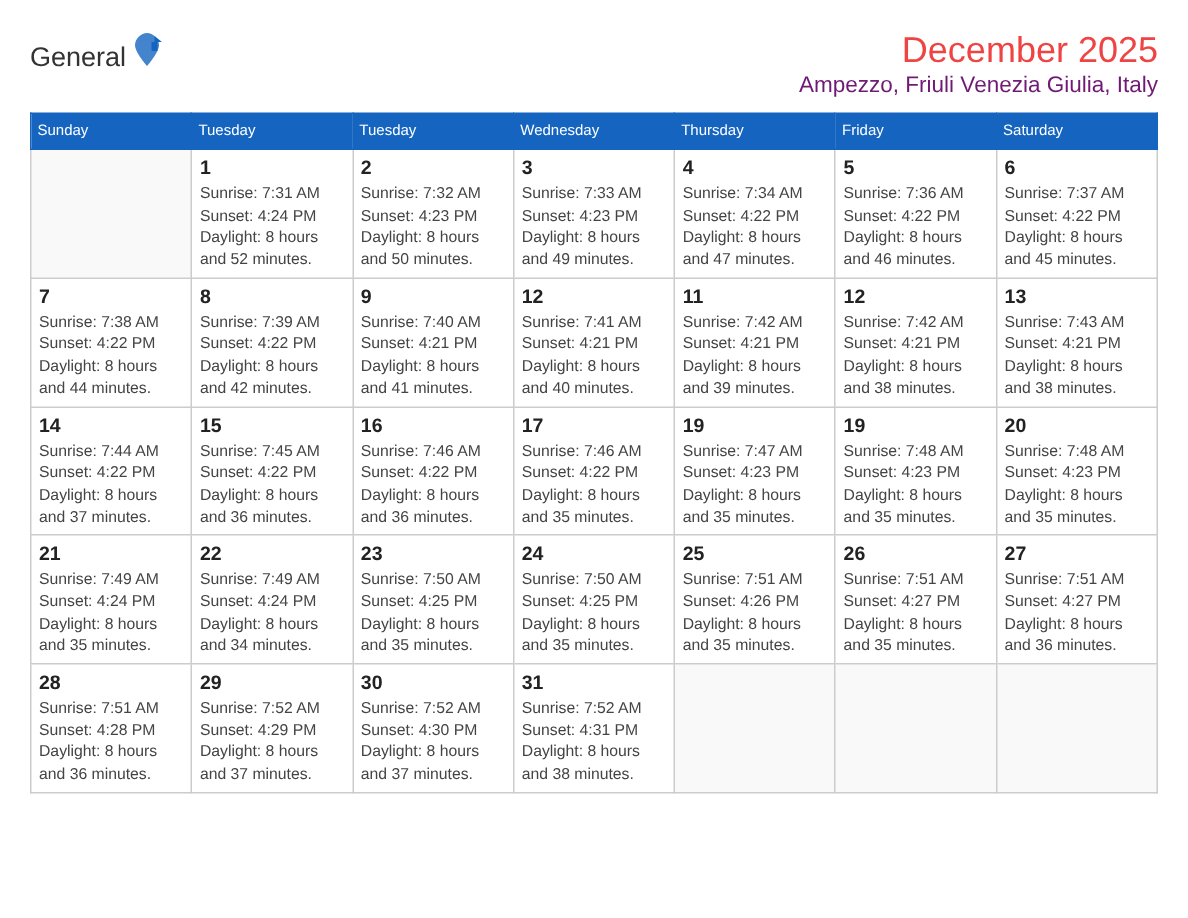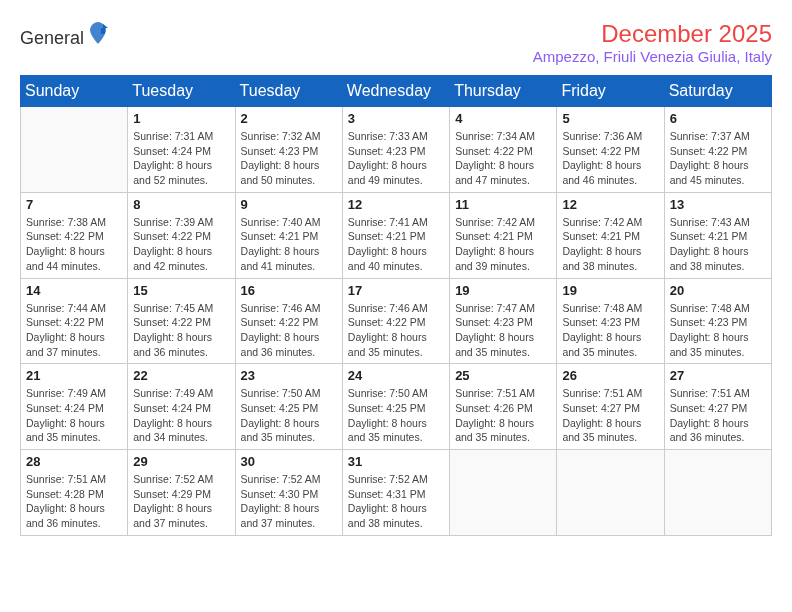--- a/index.html
+++ b/index.html
@@ -35,33 +35,33 @@
     .title-area {
       text-align: right;
     }
     .month-title {
       font-size: 24px;
       font-weight: normal;
       color: #ef4444;
     }
     .subtitle {
       font-size: 15px;
-      color: #8b5cf6;
+      color: #701a75;
     }
     .calendar {
       width: 100%;
       border-collapse: collapse;
       border: 1px solid #ccc;
     }
     .calendar th {
       background-color: #1565c0;
       color: #fff;
       padding: 6px 4px;
       text-align: left;
-      font-size: 16px;
+      font-size: 10px;
       font-weight: normal;
       border: 1px solid #1565c0;
     }
     .calendar td {
       border: 1px solid #ccc;
       vertical-align: top;
       padding: 4px 5px;
       width: 107px;
       min-height: 80px;
       font-size: 11px;

